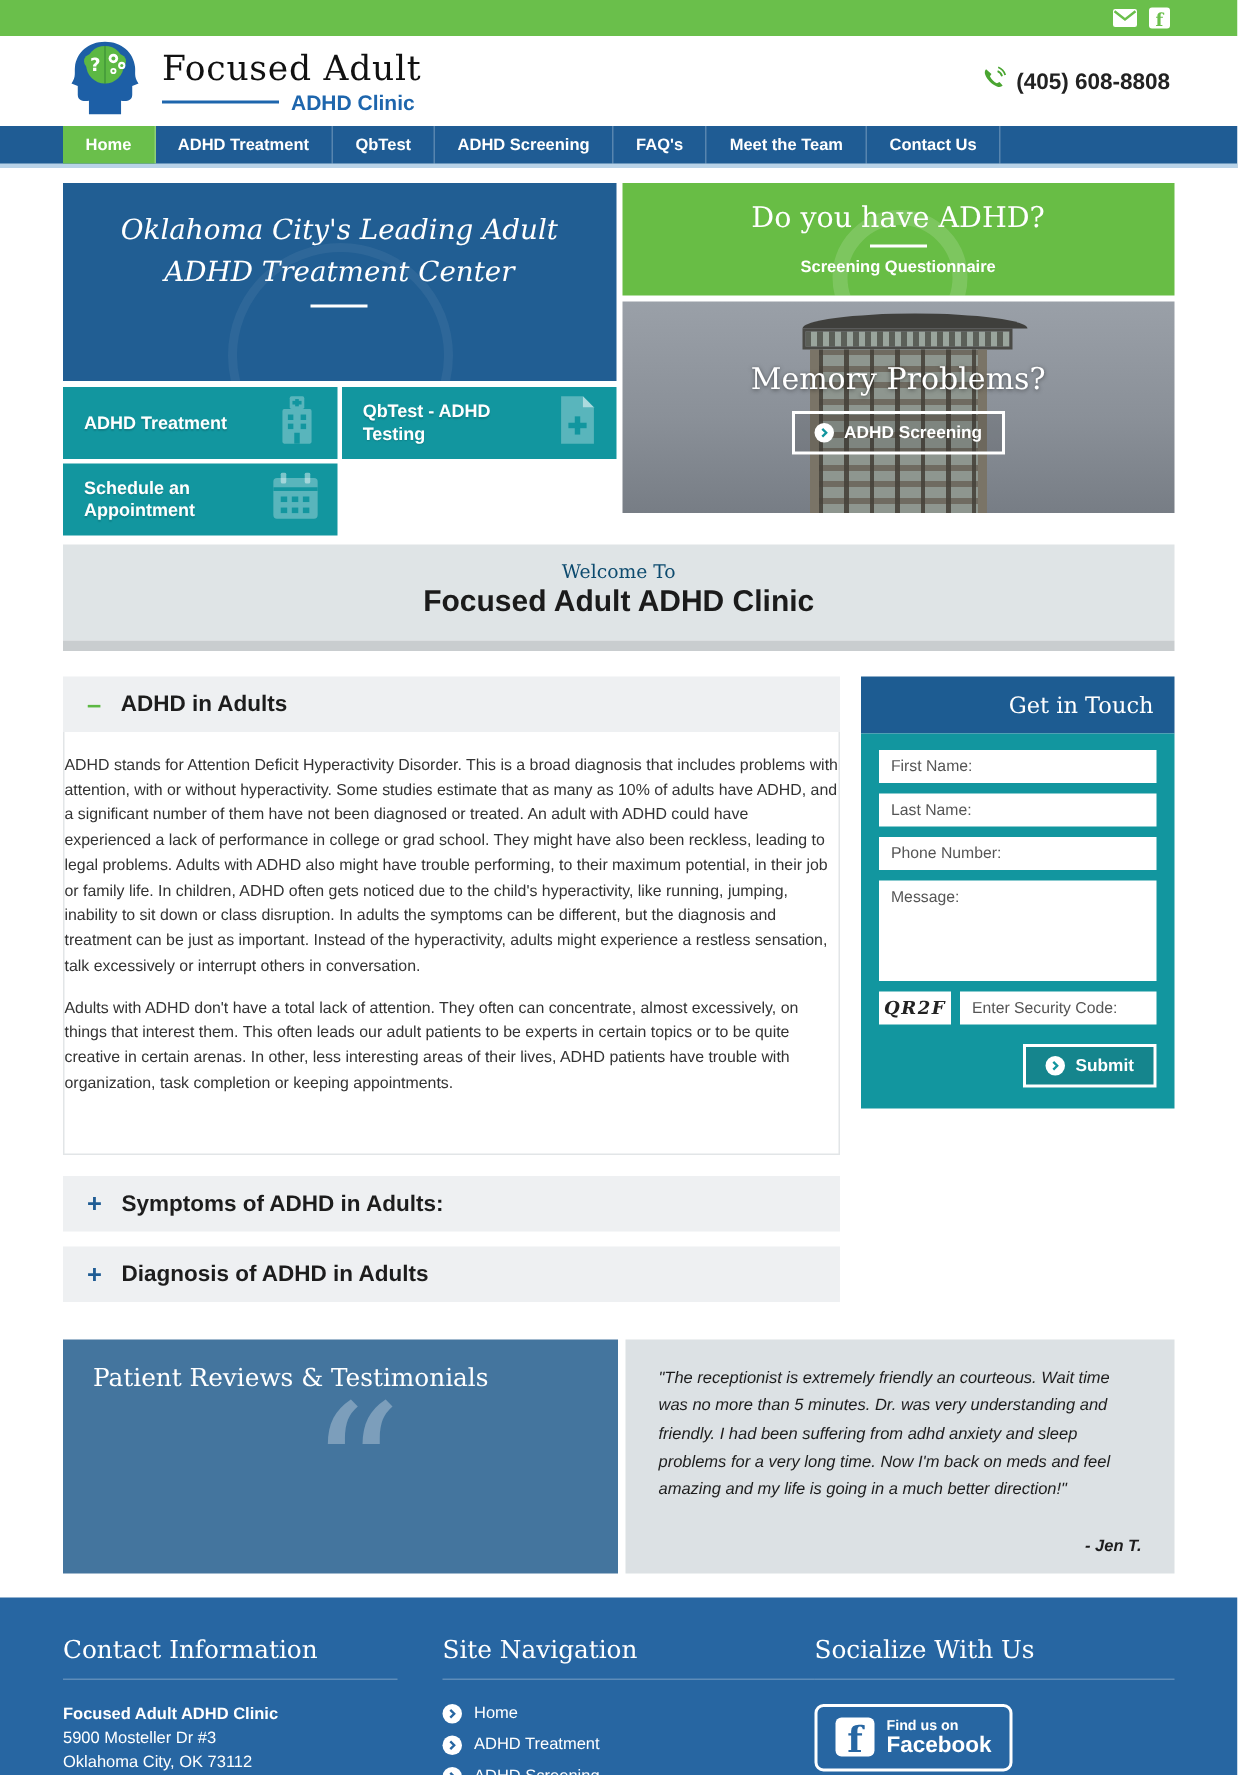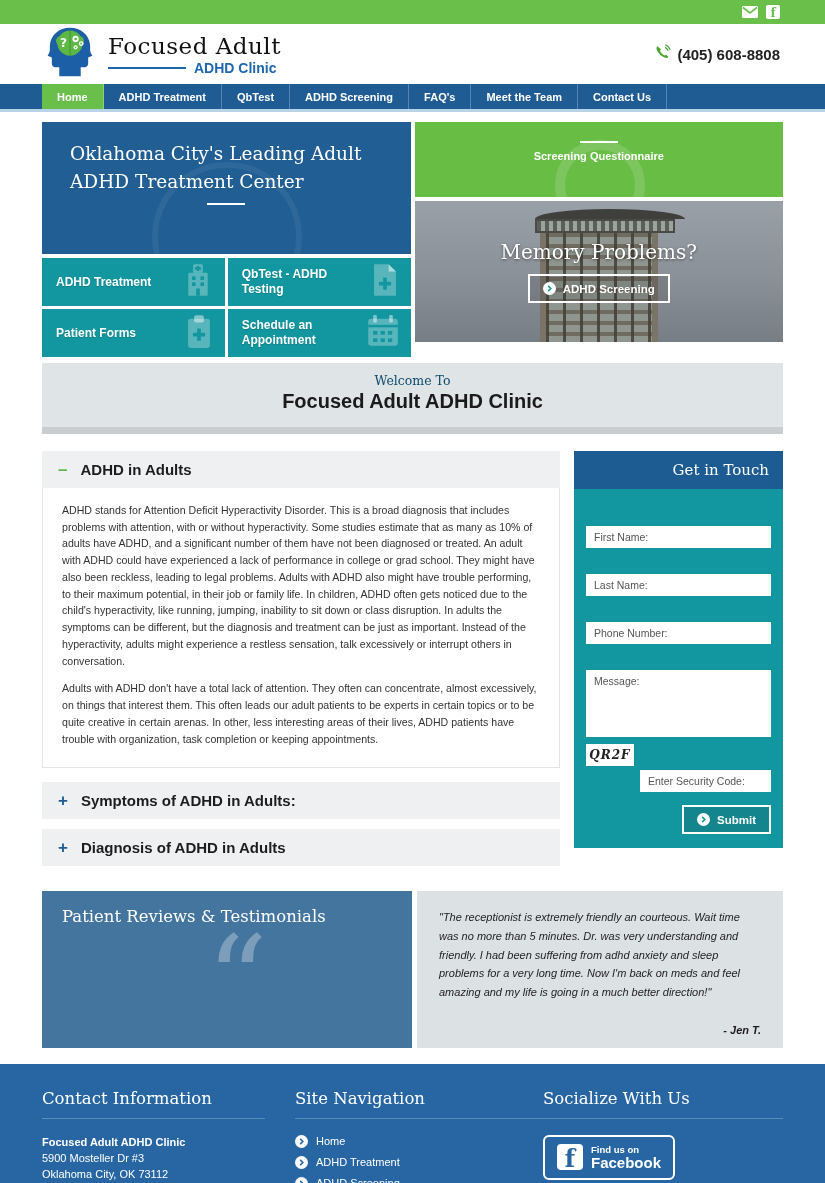--- a/index.html
+++ b/index.html
@@ -23,21 +23,21 @@
 
   
   .nav { height:28px; background:#1f5c94; display:flex; padding-left:42px; border-bottom:3px solid #b9d3e8; }
   .nav a { color:#fff; font-size:11px; font-weight:bold; text-decoration:none; display:flex; align-items:center; padding:0 15px; border-right:1px solid rgba(255,255,255,.25); }
   .nav a.active { background:#6abf4b; }
 
   
   .container { padding:0 42px; }
   .hero { display:flex; gap:4px; margin-top:10px; }
   .hero-col { width:369px; }
-  .hero-promo { position:relative; overflow:hidden; height:132px; background:#215e93; color:#fff; text-align:left; padding:18px 28px 0; }
+  .hero-promo { position:relative; overflow:hidden; height:132px; background:#215e93; color:#fff; text-align:center; padding:18px 28px 0;font-style:italic; }
   .hero-promo h1 { font-family:"DejaVu Serif", serif; font-weight:normal; font-size:18.5px; line-height:1.5; }
   .hr-line { width:38px; height:2px; background:#fff; margin:7px auto; }
   .hero-promo p { font-size:10.5px; line-height:1.45; }
   .watermark { position:absolute; border:6px solid rgba(255,255,255,.06); border-radius:50%; pointer-events:none; }
   .green-banner .watermark { border-color:rgba(255,255,255,.14); }
   .quick-grid { display:grid; grid-template-columns:1fr 1fr; gap:3px; margin-top:4px; }
   .quick-box { background:#12969f; height:48px; display:flex; align-items:center; justify-content:space-between; padding:0 12px 0 14px; cursor:pointer; }
   .quick-box .ql-label { color:#fff; font-weight:bold; font-size:12px; line-height:1.25; text-shadow:0 1px 1px rgba(0,0,0,.15); max-width:110px; }
   .quick-box svg { flex:none; }
   .green-banner { position:relative; overflow:hidden; height:75px; background:#68bd45; color:#fff; text-align:center; padding-top:12px; }
@@ -66,31 +66,31 @@
   .welcome-shadow { height:7px; background:#c9cdcf; }
 
   
   .content-row { display:flex; gap:14px; margin-top:17px; align-items:flex-start; }
   .content-main { width:518px; }
   .acc-header { background:#eef0f2; display:flex; align-items:center; gap:13px; padding:10px 16px; cursor:pointer; }
   .acc-header .acc-title { font-size:15px; font-weight:bold; color:#1d1d1d; }
   .acc-icon { font-size:17px; font-weight:bold; line-height:1; }
   .acc-icon.minus { color:#5cb843; }
   .acc-icon.plus { color:#1f5c94; }
-  .acc-body { border:1px solid #e2e5e7; border-top:none; padding:14px 19px 20px; }
+  .acc-body { border:1px solid #e2e5e7; border-top:none; padding:14px 0 20px; }
   .acc-body p { font-size:10.6px; line-height:1.58; color:#333; margin-bottom:11px; }
-  .acc-body p:last-child { margin-bottom:0; }
+  .acc-body p:last-child { margin-bottom:18px; }
   .acc-collapsed { margin-top:14px; }
   .acc-collapsed + .acc-collapsed { margin-top:10px; }
 
   
   .sidebar { width:209px; }
   .form-header { background:#1d5c92; color:#fff; font-family:"DejaVu Serif", serif; font-size:15px; padding:10px 14px;text-align:right; }
   .form-body { background:#12969f; padding:11px 12px 14px; }
-  .form-body input, .form-body textarea { width:100%; border:none; font-family:"Liberation Sans", sans-serif; font-size:10.5px; color:#444; padding:5px 8px; display:block; margin-bottom:7px; background:#fff;margin-top:26px; }
+  .form-body input, .form-body textarea { width:100%; border:none; font-family:"Liberation Sans", sans-serif; font-size:10.5px; color:#444; padding:5px 8px; display:block; margin-bottom:7px; background:#fff; }
   .form-body ::placeholder { color:#555; opacity:1; }
   .field-wrap { position:relative; }
   .req { position:absolute; right:7px; top:4px; color:#c00000; font-weight:bold; font-size:11px; }
   .form-body textarea { height:67px; resize:none; }
   .captcha-row { display:flex; gap:6px; }
   .captcha-box { width:48px; height:22px; background:#fff; display:flex; align-items:center; justify-content:center; font-family:"DejaVu Serif", serif; font-style:italic; font-weight:bold; font-size:12px; color:#222; letter-spacing:1px; flex:none; }
   .captcha-row input { margin-bottom:0; height:22px; }
   .submit-row { text-align:right; margin-top:13px; }
 
   
@@ -216,31 +216,20 @@
             <span>
               <svg width="28" height="34" viewBox="0 0 22 28" fill="rgba(255,255,255,.3)">
                 <path d="M2 1 H14 L20 7 V27 H2 Z"></path>
                   <path d="M14 1 L14 7 L20 7 Z" fill="rgba(255,255,255,.5)"></path>
                 <rect x="9.5" y="12" width="3" height="10" fill="#12969f"></rect>
                   <rect x="6" y="15.5" width="10" height="3" fill="#12969f"></rect>
               </svg>
             </span>
           </div>
           <div class="quick-box">
-            <span class="ql-label">Patient Forms</span>
-            <span>
-              <svg width="28" height="34" viewBox="0 0 22 28" fill="rgba(255,255,255,.3)">
-                <rect x="2" y="4" width="18" height="24" rx="2"></rect>
-                <rect x="7" y="1" width="8" height="6" rx="1.5" fill="rgba(255,255,255,.45)"></rect>
-                <rect x="9.5" y="12" width="3" height="10" fill="#12969f"></rect>
-                  <rect x="6" y="15.5" width="10" height="3" fill="#12969f"></rect>
-              </svg>
-            </span>
-          </div>
-          <div class="quick-box">
             <span class="ql-label">Schedule an Appointment</span>
             <span>
               <svg width="32" height="32" viewBox="0 0 26 26" fill="rgba(255,255,255,.3)">
                 <rect x="1" y="3" width="24" height="22" rx="2"></rect>
                 <rect x="5" y="0" width="3" height="6" rx="1" fill="rgba(255,255,255,.45)"></rect>
                   <rect x="18" y="0" width="3" height="6" rx="1" fill="rgba(255,255,255,.45)"></rect>
                 <rect x="1" y="8" width="24" height="2" fill="#12969f"></rect>
                 <rect x="5" y="13" width="3.5" height="3" fill="#12969f"></rect>
                   <rect x="11" y="13" width="3.5" height="3" fill="#12969f"></rect>
                   <rect x="17" y="13" width="3.5" height="3" fill="#12969f"></rect>
@@ -249,20 +238,21 @@
                   <rect x="17" y="19" width="3.5" height="3" fill="#12969f"></rect>
               </svg>
             </span>
           </div>
         </div>
       </div>
 
       <div class="hero-col">
         <div class="green-banner">
           <span class="watermark" style="width:90px;height:90px;left:140px;top:18px;border-width:10px;"></span>
+          <h2>Do you have ADHD?</h2>
           <div class="hr-line"></div>
           <p>Screening Questionnaire</p>
         </div>
         <div class="photo">
           <div class="tower">
             <div class="tower-cap"></div>
             <div class="tower-ring"></div>
             <div class="tower-body"></div>
           </div>
           <div class="photo-overlay">

